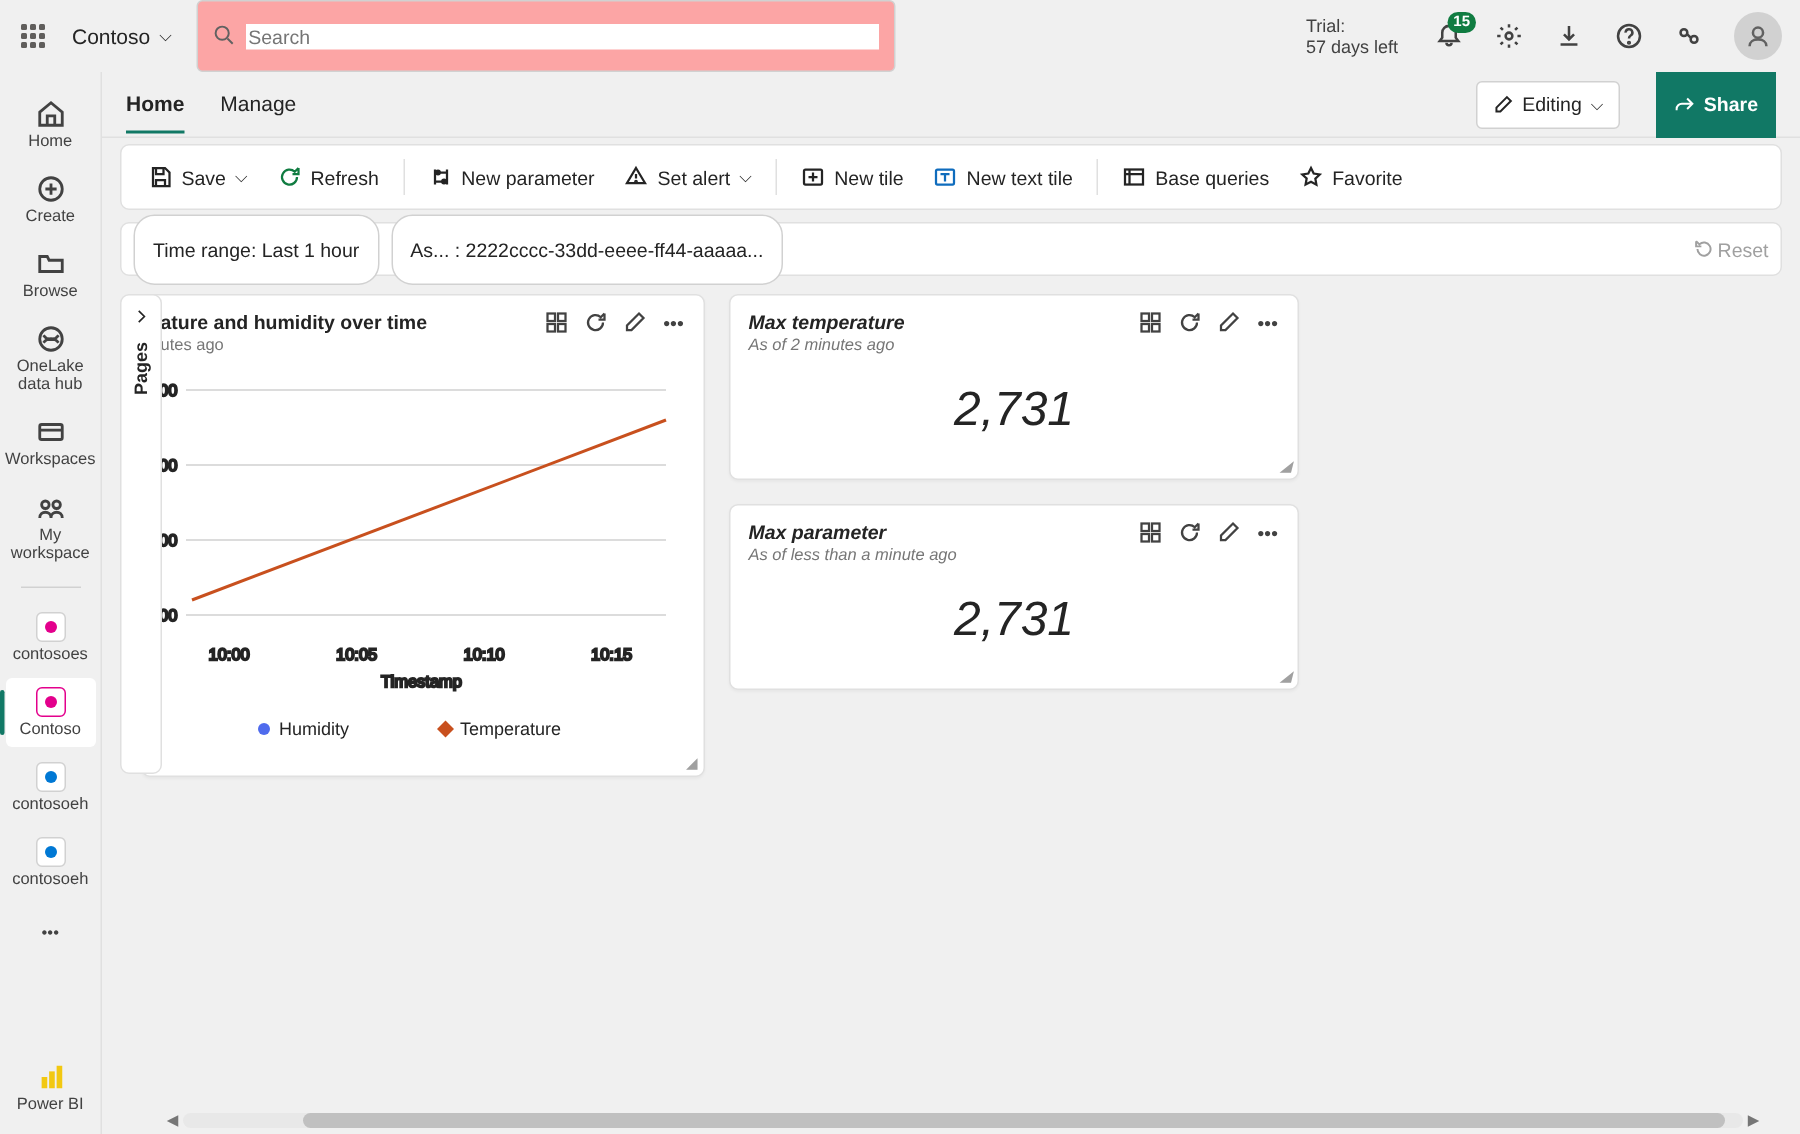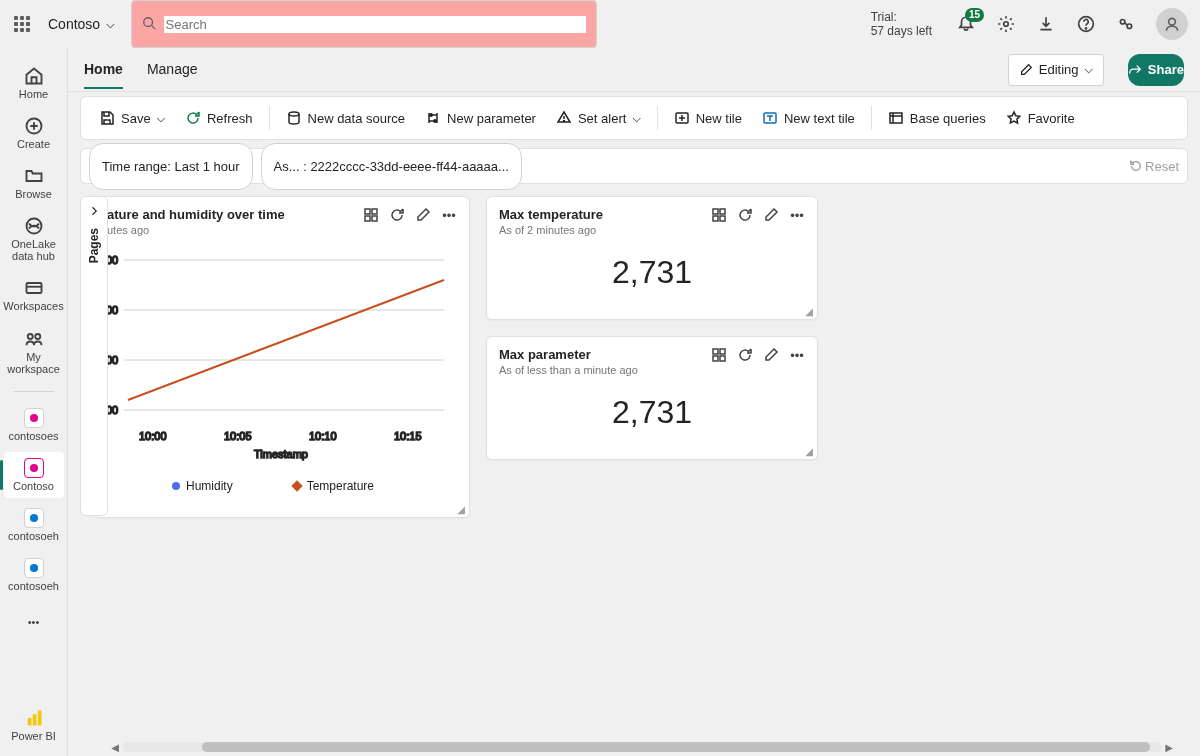--- a/index.html
+++ b/index.html
@@ -56,21 +56,21 @@
   .nav-dot-pink { width:8px;height:8px;border-radius:50%;background:#e3008c;}
   .nav-dot-blue { width:8px;height:8px;border-radius:50%;background:#0078d4;}
   .nav-sep { width:40px; border-top:1px solid #d1d1d1; margin:6px 0;}
   
   .content { flex:1; background:#f0f0f0; display:flex; flex-direction:column; }
   .tabs { height:44px; background:#f0f0f0; display:flex; align-items:center; padding:0 16px; gap:24px; border-bottom:1px solid #e0e0e0;}
   .tab { font-size:14px; cursor:pointer; padding:10px 0; border-bottom:2px solid transparent;}
   .tab.active { font-weight:600; border-bottom-color:#117865;}
   .tabs-spacer { flex:1;}
   .edit-btn { height:32px; border:1px solid #d1d1d1; background:#fff; border-radius:4px; padding:0 10px; display:flex;align-items:center;gap:6px;cursor:pointer;font-size:13px;}
-  .share-btn { height:32px; background:#117865; color:#fff; border-radius:12px; padding:0 0; display:flex;align-items:center;gap:6px;cursor:pointer;font-size:13px;font-weight:600; border:none;}
+  .share-btn { height:44px; background:#117865; color:#fff; border-radius:0; padding:0 12px; display:flex;align-items:center;gap:6px;cursor:pointer;font-size:13px;font-weight:600; border:none;}
   
   .toolbar {
     height:44px; background:#fff; border:1px solid #e0e0e0; border-radius:6px; margin:4px 12px 0 12px;
     display:flex; align-items:center; padding:0 10px; gap:4px;
   }
   .tool { display:flex;align-items:center;gap:6px;padding:6px 8px;border-radius:4px;cursor:pointer;font-size:13px;color:#242424;}
   .tool svg { width:16px;height:16px;}
   .tool-sep { width:1px;height:24px;background:#e0e0e0; margin:0 4px;}
   
   .filter-row { margin:8px 12px 0 12px; height:36px; background:#fff; border:1px solid #e0e0e0; border-radius:6px; display:flex; align-items:center; padding:0 8px; gap:8px;}
@@ -93,21 +93,21 @@
   .tile-hdr { display:flex; align-items:flex-start; padding:10px 12px 4px 12px;}
   .tile-title { font-size:13px; font-weight:600; color:#242424;}
   .tile-sub { font-size:11px; color:#767676; margin-top:2px;}
   .tile-actions { margin-left:auto; display:flex; gap:10px; color:#616161;}
   .tile-actions .icon-btn{width:16px;height:16px;}
   .big-num { font-size:32px; text-align:center; padding:14px 0 24px 0;}
   .resize { position:absolute; right:4px; bottom:2px; color:#a0a0a0; font-size:10px;}
   
   .chart-tile { width:376px; height:322px; padding-bottom:8px; overflow:hidden; margin-left:0;}
   .stat-col { display:flex; flex-direction:column; gap:16px;}
-  .stat-tile { width:332px; height:124px;}
+  .stat-tile { width:380px; height:124px;font-style:italic;}
   
   .chart-body { padding:0 12px 0 0; margin-left:-6px;}
   .legend { display:flex; gap:60px; justify-content:center; font-size:12px; margin-top:6px;}
   .legend-item{display:flex;align-items:center;gap:6px;}
   .dot-blue{width:8px;height:8px;border-radius:50%;background:#4f6bed;}
   .dot-orange{width:8px;height:8px;background:#c8501e;transform:rotate(45deg);}
   
   .hscroll { position:absolute; left:28px; right:12px; bottom:2px; height:14px; display:flex; align-items:center;}
   .hscroll-track{flex:1;height:10px;background:#e8e8e8;border-radius:5px;position:relative;}
   .hscroll-thumb{position:absolute;left:80px;right:12px;top:0;bottom:0;background:#c0c0c0;border-radius:5px;}
@@ -320,27 +320,20 @@
         <span>Save</span>
         <span class="chev">⌵</span>
       </div>
       <div class="tool">
         <svg viewBox="0 0 16 16" style="stroke:#107c41">
             <path d="M13 8a5 5 0 1 1-1.5-3.5L14 2M14 2v4h-4"></path>
           </svg>
         <span>Refresh</span>
       </div>
       <div class="tool-sep"></div>
-      <div class="tool">
-        <svg viewBox="0 0 16 16">
-            <ellipse cx="8" cy="4" rx="5" ry="2"></ellipse>
-            <path d="M3 4v8c0 1.1 2.2 2 5 2s5-.9 5-2V4"></path>
-          </svg>
-        <span>New data source</span>
-      </div>
       <div class="tool">
         <svg viewBox="0 0 16 16">
             <path d="M4 3v10M12 3v10M4 5h8M4 11h8"></path>
             <circle cx="6" cy="5" r="1.2" fill="currentColor"></circle>
             <circle cx="10" cy="11" r="1.2" fill="currentColor"></circle>
           </svg>
         <span>New parameter</span>
       </div>
       <div class="tool">
         <svg viewBox="0 0 16 16">

